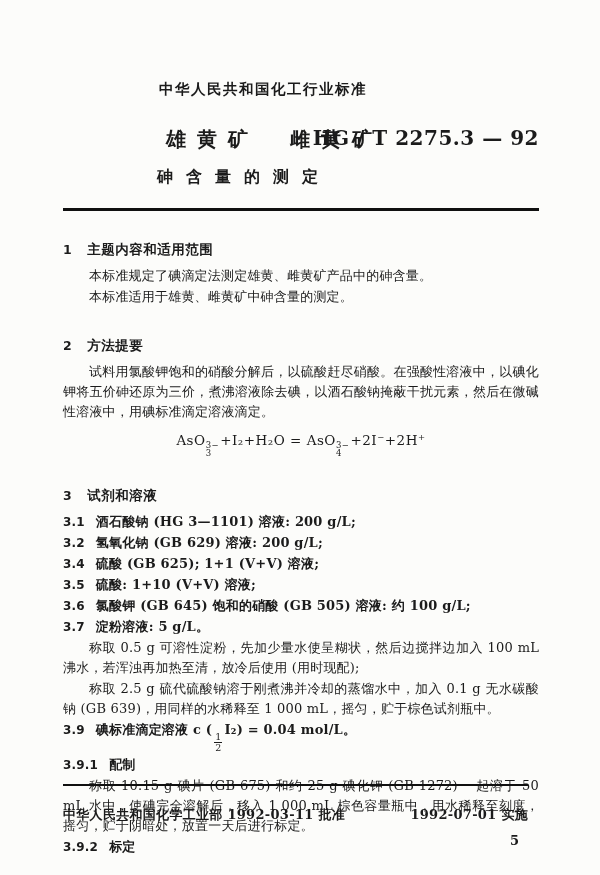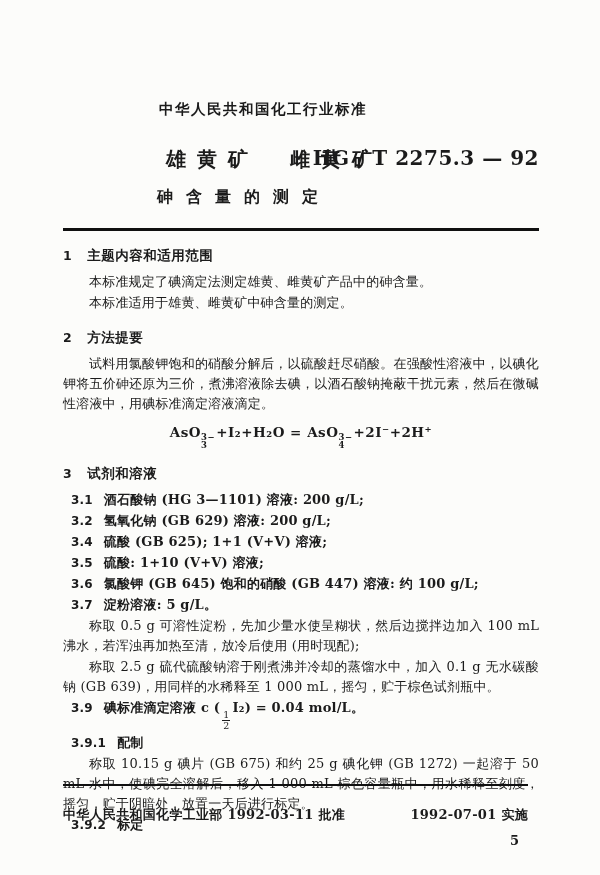--- a/index.html
+++ b/index.html
@@ -10,21 +10,21 @@
     background:#fcfcfa;
     color:#1b1b1b;
     font-family:"DejaVu Serif","Liberation Serif",serif;
     overflow:hidden;
     box-shadow:0 0 4px rgba(0,0,0,.25);
   }
   .content{position:absolute;left:63px;right:61px;top:0;}
 
   
   .org-line{
-    margin-top:100px;margin-left:96px;
+    margin-top:80px;margin-left:96px;
     font-size:14.5px;font-weight:bold;letter-spacing:1.5px;
     white-space:nowrap;
     font-family:Liberation Serif, serif;
   }
   .title-block{position:relative;margin-top:27px;}
   .title-line1{
     margin-left:103px;font-size:20px;font-weight:bold;
     letter-spacing:11px;white-space:nowrap;
   }
   .std-code{
@@ -32,43 +32,42 @@
     font-size:20px;font-weight:bold;letter-spacing:.5px;white-space:nowrap;
   }
   .title-line2{
     margin-left:94px;margin-top:14px;font-size:16px;font-weight:bold;
     letter-spacing:13px;white-space:nowrap;
   }
   .header-rule{margin-top:20px;border-bottom:3px solid #101010;}
 
   
   .sec-heading{
-    font-size:13.5px;font-weight:bold;margin:16px 0 7px;
+    font-size:13.5px;font-weight:bold;margin:30px 0 7px;
     letter-spacing:.5px;
   }
   .sec-heading .hnum{margin-right:15px;font-family:"DejaVu Sans","Liberation Sans",sans-serif;font-size:12.5px;}
   .para{
     font-size:13px;line-height:20px;margin:1px 0;
     text-indent:2em;letter-spacing:.2px;text-align:justify;
   }
   .clause{
-    font-size:13px;line-height:20px;margin:1px 8px;
+    font-size:13px;line-height:20px;margin:1px 0;
     font-weight:bold;letter-spacing:.2px;
   }
   .cnum{
     margin-right:11px;
     font-family:"DejaVu Sans","Liberation Sans",sans-serif;
     font-size:12px;
   }
 
   
   .formula{
     text-align:center;font-size:13.5px;margin:10px 0 2px;
     letter-spacing:.5px;
-    font-weight:bold;
   }
   .stk{
     display:inline-flex;flex-direction:column;align-items:flex-start;
     vertical-align:-3px;line-height:1;font-size:8.5px;margin:0 1px 0 0;
   }
   .stk span{height:8px;display:block;}
 
   
   .frac{
     display:inline-flex;flex-direction:column;align-items:center;
@@ -126,21 +125,21 @@
       </div>
     </div>
 
     <div>
       <div class="sec-heading"><span class="hnum">3</span><span>试剂和溶液</span></div>
 
       <p class="clause"><span class="cnum">3.1</span><span>酒石酸钠 (HG 3—1101) 溶液: 200 g/L;</span></p>
       <p class="clause"><span class="cnum">3.2</span><span>氢氧化钠 (GB 629) 溶液: 200 g/L;</span></p>
       <p class="clause"><span class="cnum">3.4</span><span>硫酸 (GB 625); 1+1 (V+V) 溶液;</span></p>
       <p class="clause"><span class="cnum">3.5</span><span>硫酸: 1+10 (V+V) 溶液;</span></p>
-      <p class="clause"><span class="cnum">3.6</span><span>氯酸钾 (GB 645) 饱和的硝酸 (GB 447) 溶液: 约 100 g/L;</span></p>
+      <p class="clause"><span class="cnum">3.6</span><span>氯酸钾 (GB 645) 饱和的硝酸 (GB 505) 溶液: 约 100 g/L;</span></p>
       <p class="clause"><span class="cnum">3.7</span><span>淀粉溶液: 5 g/L。</span></p>
       <p class="para">称取 0.5 g 可溶性淀粉，先加少量水使呈糊状，然后边搅拌边加入 100 mL 沸水，若浑浊再加热至清，放冷后使用 (用时现配);</p>
       <p class="para">称取 2.5 g 硫代硫酸钠溶于刚煮沸并冷却的蒸馏水中，加入 0.1 g 无水碳酸钠 (GB 639)，用同样的水稀释至 1 000 mL，摇匀，贮于棕色试剂瓶中。</p>
 
       <p class="clause"><span class="cnum">3.9</span><span>碘标准滴定溶液 c (</span><span class="frac">
             <span class="fnum">1</span>
             <span>2</span>
           </span><span>I₂</span><span>) = 0.04 mol/L。</span></p>
 
       <p class="clause"><span class="cnum">3.9.1</span><span>配制</span></p>

